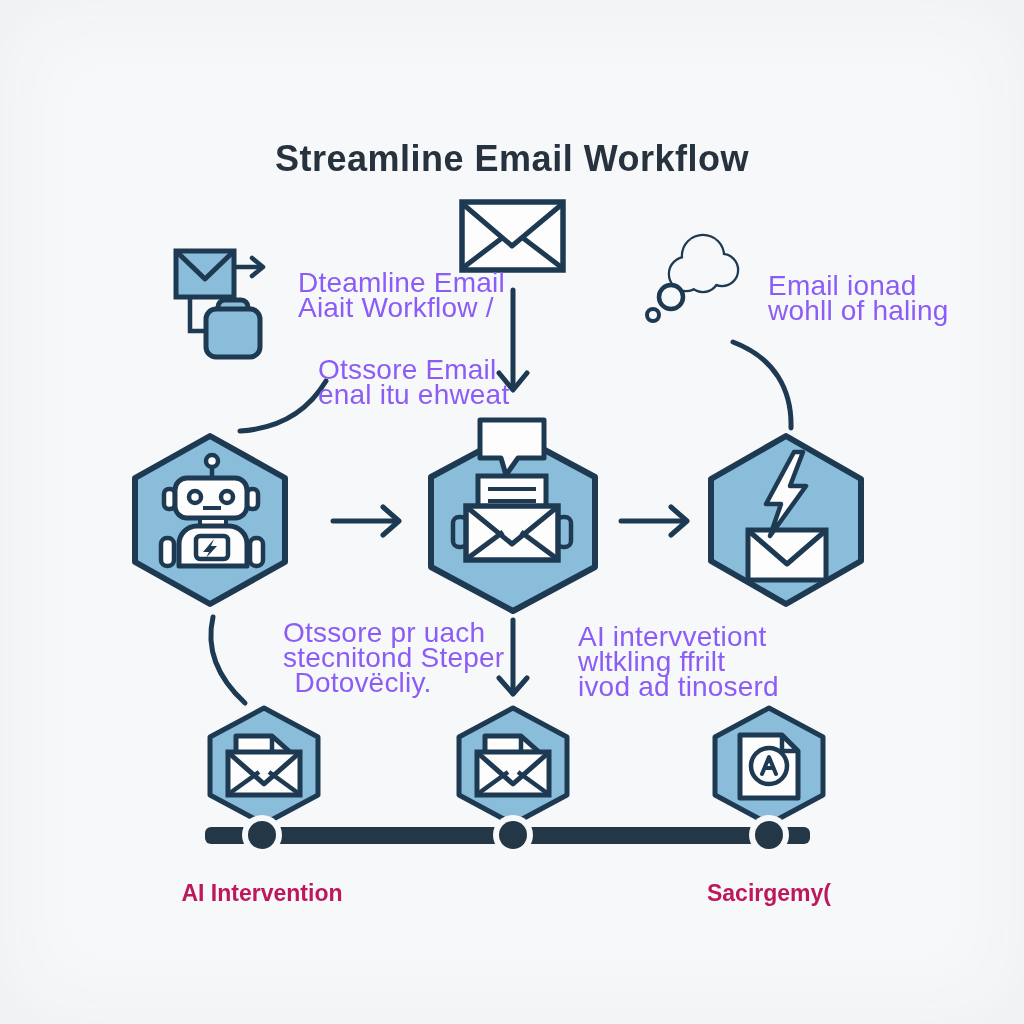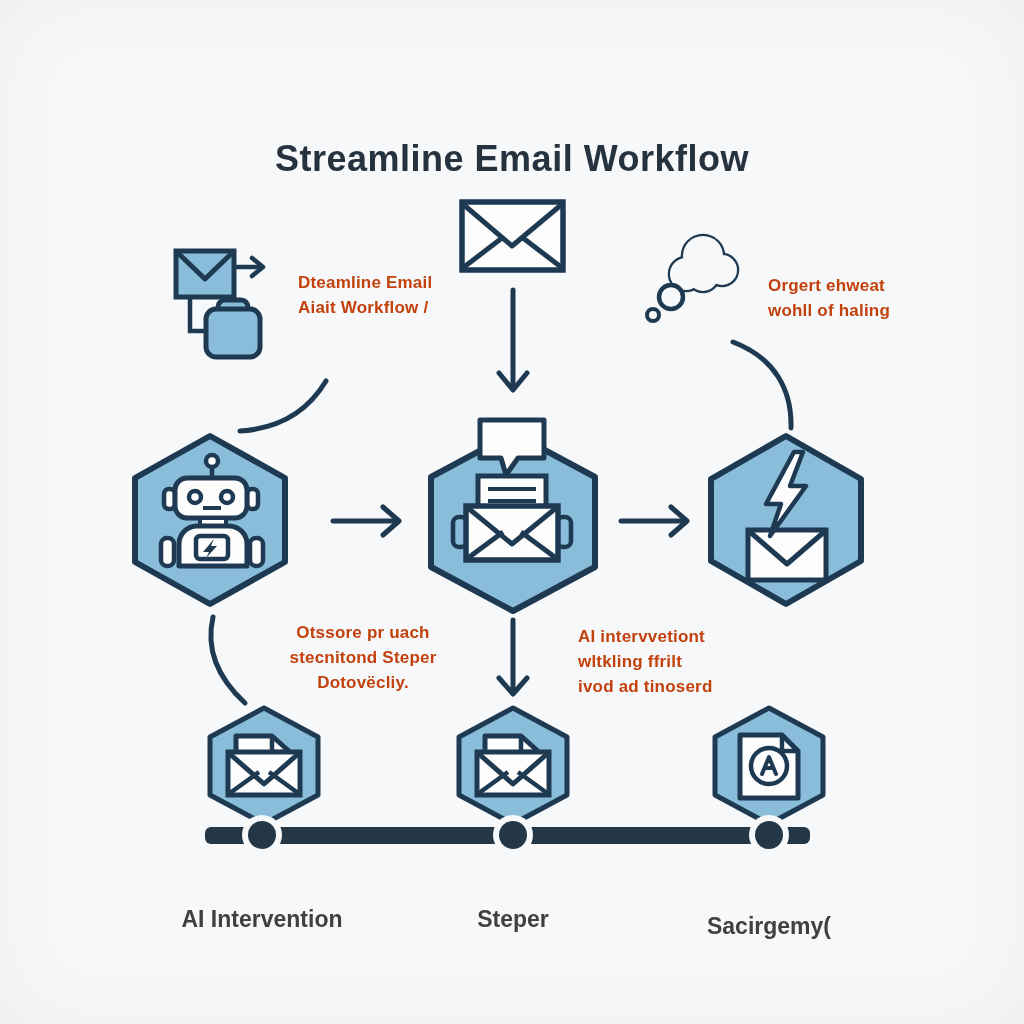--- a/index.html
+++ b/index.html
@@ -12,28 +12,28 @@
     box-shadow: inset 0 0 90px rgba(40,52,64,0.05);
   }
   svg.diagram{position:absolute;left:0;top:0;width:1024px;height:1024px;}
   .title{
     position:absolute;left:0;top:138px;width:1024px;
     text-align:center;
     font-size:36px;font-weight:700;color:#27323f;letter-spacing:.5px;
   }
   .note{
     position:absolute;
-    font-size:17px;font-weight:700;color:#c2410c;
+    font-size:28px;font-weight:400;color:#8b5cf6;
     line-height:25px;letter-spacing:.2px;
     white-space:nowrap;
   }
   .note.centered{text-align:center;}
   .tl-label{
-    position:absolute;top:906px;
-    font-size:23px;font-weight:700;color:#404040;
+    position:absolute;top:880px;
+    font-size:23px;font-weight:700;color:#be185d;
     text-align:center;white-space:nowrap;
   }
 </style>
 </head>
 <body>
 
 <div id="canvas">
 
 <svg class="diagram" viewBox="0 0 1024 1024">
   <defs>
@@ -184,36 +184,39 @@
   </g>
 </svg>
 
 <div class="title">Streamline Email Workflow</div>
 
 <div class="note" style="left:298px;top:270px;">
   <div>Dteamline Email</div>
   <div>Aiait Workflow /</div>
 </div>
 
+<div class="note centered" style="left:318px;top:357px;width:155px;">
+  <div>Otssore Email</div>
+  <div>enal itu ehweat</div>
+</div>
 
 <div class="note" style="left:768px;top:273px;">
-  <div>Orgert ehweat</div>
+  <div>Email ionad</div>
   <div>wohll of haling</div>
 </div>
 
 
 <div class="note centered" style="left:283px;top:620px;width:160px;">
   <div>Otssore pr uach</div>
   <div>stecnitond Steper</div>
   <div>Dotovëcliy.</div>
 </div>
 
 <div class="note" style="left:578px;top:624px;">
   <div>AI intervvetiont</div>
   <div>wltkling ffrilt</div>
   <div>ivod ad tinoserd</div>
 </div>
 
 <div class="tl-label" style="left:162px;width:200px;">AI Intervention</div>
-<div class="tl-label" style="left:413px;width:200px;">Steper</div>
-<div class="tl-label" style="left:669px;width:200px;margin-top:7px;">Sacirgemy(</div>
+<div class="tl-label" style="left:669px;width:200px;">Sacirgemy(</div>
 
 </div>
 
 </body></html>

